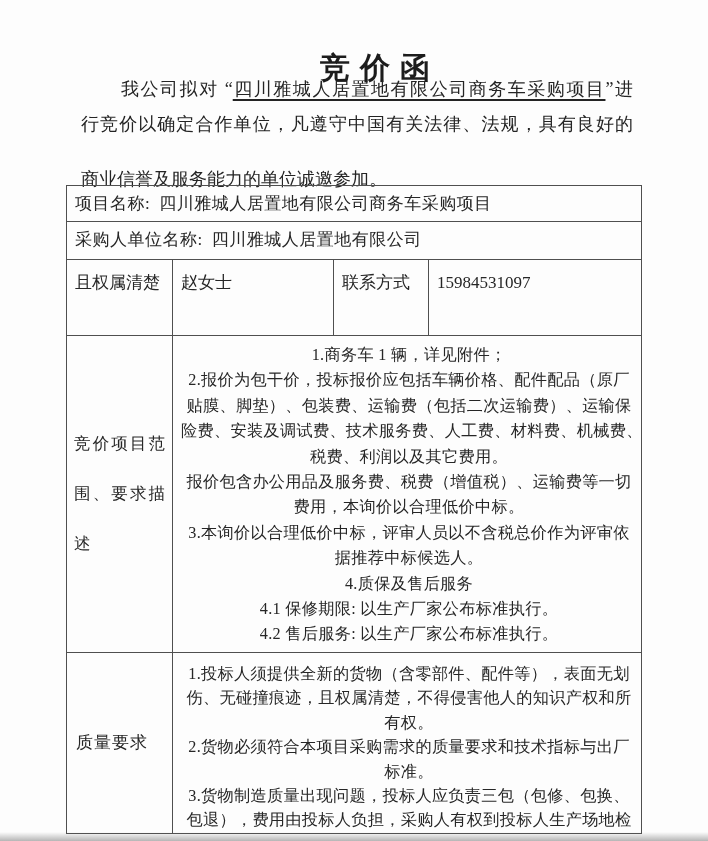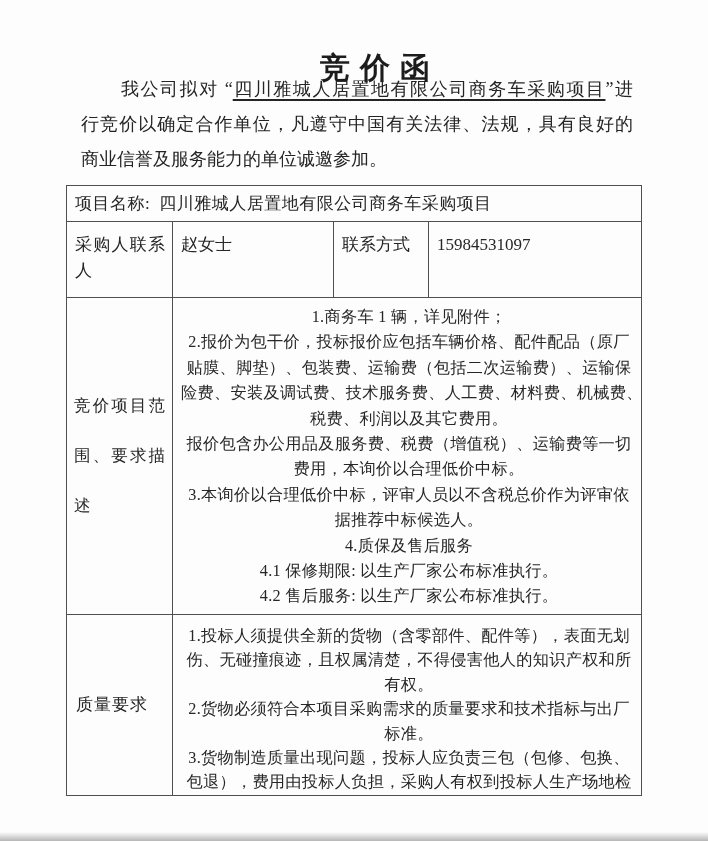--- a/index.html
+++ b/index.html
@@ -30,21 +30,21 @@
   .intro {
     position: absolute; top: 72px; left: 81px; width: 552px;
     font-size: 18px; color: #242424;
   }
   .iline {
     line-height: 35px;
     text-align: justify;
     text-align-last: justify;
   }
   .iline-first { padding-left: 40px; }
-  .iline-last { text-align-last: left; }
+  .iline-last { text-align-last: left; margin-top: 20px; }
   .u {
     text-decoration: underline;
     text-underline-offset: 4px;
     text-decoration-thickness: 1.5px;
   }
   table.bid-table {
     position: absolute; left: 66px; top: 185px; width: 575px;
     border-collapse: collapse; table-layout: fixed;
     font-size: 17px; color: #262626;
   }
@@ -94,22 +94,27 @@
         <col style="width:161px">
         <col style="width:95px">
         <col style="width:213px">
     </colgroup>
     <tbody>
       <tr class="r1">
         <td colspan="4">
           <span class="lbl">项目名称:</span><span class="val">四川雅城人居置地有限公司商务车采购项目</span>
         </td>
       </tr>
+      <tr class="r2">
+        <td colspan="4">
+          <span class="lbl">采购人单位名称:</span><span class="val">四川雅城人居置地有限公司</span>
+        </td>
+      </tr>
       <tr class="r3">
-        <td class="hdr-wrap">采购人联系人</td>
+        <td class="hdr-wrap">且权属清楚</td>
         <td>赵女士</td>
         <td>联系方式</td>
         <td>15984531097</td>
       </tr>
       <tr class="r4">
         <td class="hdr-cell hdr-wrap hdr-mid">竞价项目范围、要求描述</td>
         <td colspan="3" class="content-cell">
             <div class="tline">1.商务车 1 辆，详见附件；</div>
             <div class="tline">2.报价为包干价，投标报价应包括车辆价格、配件配品（原厂</div>
             <div class="tline">贴膜、脚垫）、包装费、运输费（包括二次运输费）、运输保</div>

